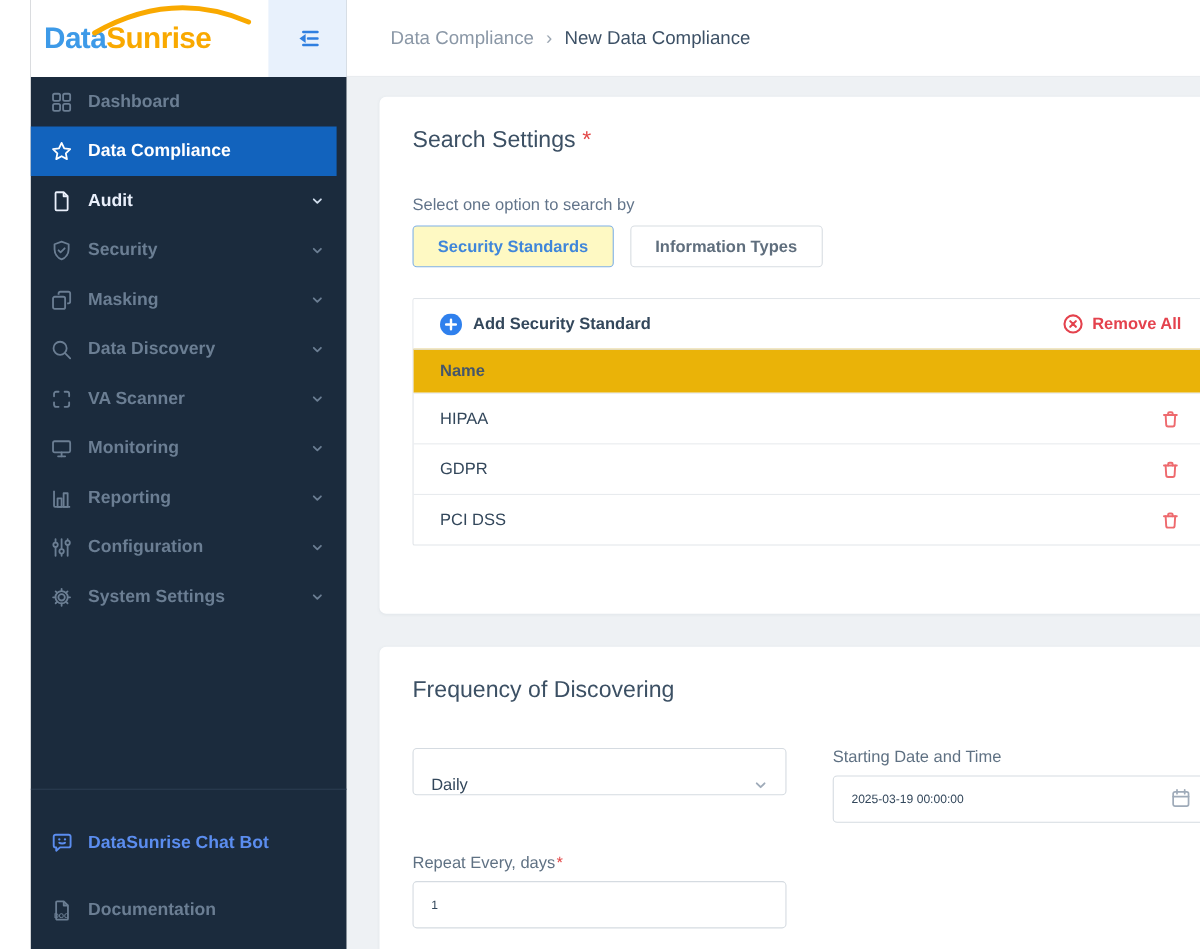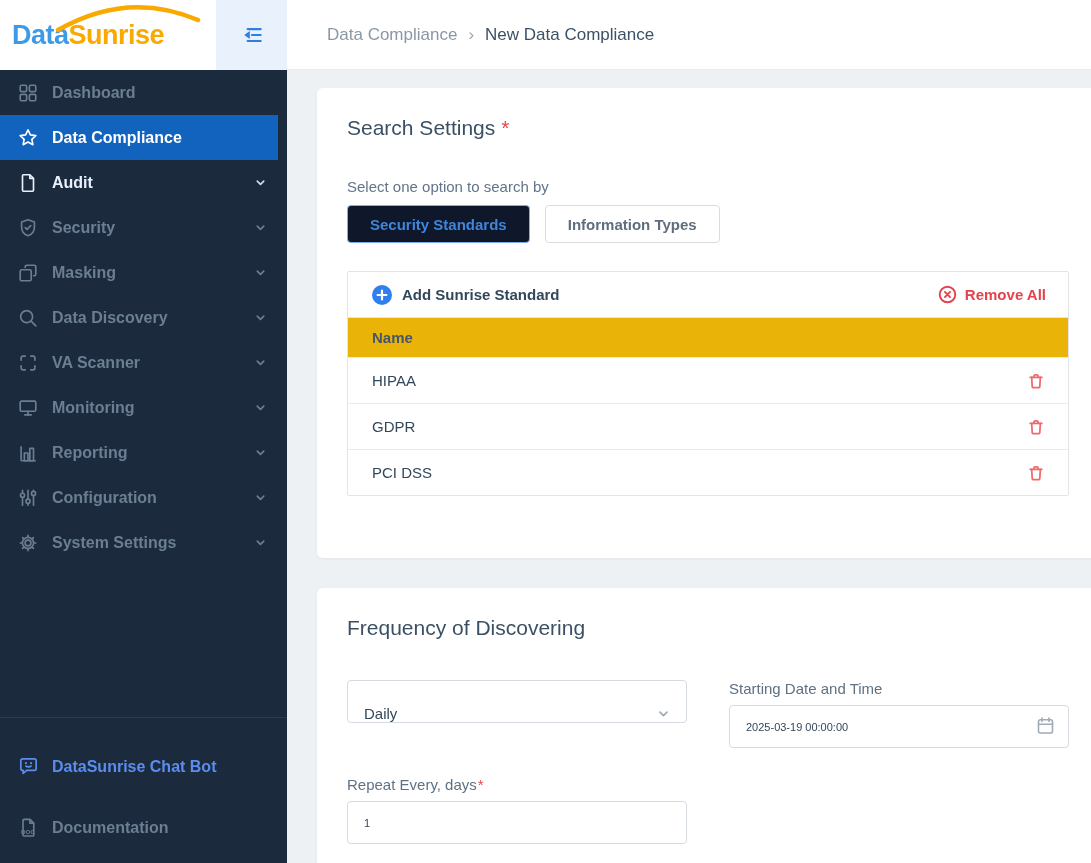--- a/index.html
+++ b/index.html
@@ -20,21 +20,21 @@
     --blue-accent:#2f80ed;
     --border:#e1e5e9;
     --input-border:#d5dbe1;
   }
   *{margin:0;padding:0;box-sizing:border-box;}
   html,body{width:1091px;height:863px;overflow:hidden;}
   body{font-family:"Liberation Sans",sans-serif;background:#fff;color:var(--text);}
   .app{display:flex;width:1091px;height:863px;}
 
   
-  .sidebar{width:287px;height:863px;background:var(--sidebar-bg);position:relative;flex-shrink:0;}
+  .sidebar{width:287px;height:863px;background:var(--sidebar-bg);position:relative;flex-shrink:0;margin-left:28px;}
   .sidebar-header{height:70px;display:flex;background:#fff;}
   .logo{width:216px;display:flex;align-items:center;padding-left:12px;position:relative;}
   .logo-text{font-size:27px;font-weight:bold;letter-spacing:-0.5px;white-space:nowrap;}
   .logo-data{color:var(--brand-blue);}
   .logo-sunrise{color:var(--brand-orange);}
   .logo-arc{position:absolute;left:52px;top:2px;pointer-events:none;}
   .collapse-btn{width:71px;background:#e8f1fc;display:flex;align-items:center;justify-content:center;color:#2f7fe0;cursor:pointer;}
 
   .nav{}
   .nav-item{height:45px;display:flex;align-items:center;padding:0 20px 0 16px;color:var(--sidebar-muted);cursor:pointer;}
@@ -62,21 +62,21 @@
   .content{flex:1;background:var(--content-bg);padding:18px 0 0 30px;overflow:hidden;}
   .card{background:#fff;border-radius:6px;box-shadow:0 1px 3px rgba(40,60,90,0.06);width:790px;padding:28px 0 0 30px;}
   .card-search{height:470px;margin-bottom:30px;}
   .card-freq{height:400px;}
   .card-title{font-size:21px;font-weight:400;color:var(--heading);}
   .req-star{color:#e34848;margin-left:6px;}
 
   .option-label{margin-top:38px;font-size:15px;color:#62748a;}
   .tabs{display:flex;gap:15px;margin-top:10px;}
   .tab-btn{height:38px;padding:0 22px;border-radius:4px;font-size:15px;font-weight:700;display:flex;align-items:center;cursor:pointer;font-family:inherit;}
-  .tab-btn.active{background:#0f172a;border:1px solid #7fb0e6;color:#3f86da;}
+  .tab-btn.active{background:#fef9c3;border:1px solid #7fb0e6;color:#3f86da;}
   .tab-btn.inactive{background:#fff;border:1px solid #d8dde2;color:#5f6e7d;}
 
   .std-table{width:722px;margin-top:28px;border:1px solid var(--border);border-radius:2px;font-size:15px;}
   .table-toolbar{height:45px;display:flex;align-items:center;justify-content:space-between;padding:0 22px 0 24px;background:#fff;}
   .add-btn{display:flex;align-items:center;gap:10px;cursor:pointer;color:var(--text);font-weight:700;background:none;border:none;font-size:15px;font-family:inherit;}
   .remove-all-btn{display:flex;align-items:center;gap:8px;cursor:pointer;color:var(--red);font-weight:700;background:none;border:none;font-size:15px;font-family:inherit;}
   .table-head{height:40px;display:flex;align-items:center;padding:0 24px;background:#eab308;border-top:1px solid var(--border);font-weight:700;color:#45566a;text-align:right;}
   .table-row{height:46px;display:flex;align-items:center;justify-content:space-between;padding:0 22px 0 24px;border-top:1px solid #e8ebee;color:var(--text);}
   .trash-btn{background:none;border:none;cursor:pointer;color:var(--salmon);display:flex;align-items:center;padding:0;}
 
@@ -325,21 +325,21 @@
 
         <div class="std-table">
           <div class="table-toolbar">
             <button class="add-btn">
               <span>
                 <svg width="20" height="20" viewBox="0 0 20 20">
                     <circle cx="10" cy="10" r="10" fill="#2f80ed"></circle>
                     <path d="M10 5.6v8.8M5.6 10h8.8" stroke="#fff" stroke-width="2.2" stroke-linecap="round"></path>
                   </svg>
               </span>
-              <span>Add Sunrise Standard</span>
+              <span>Add Security Standard</span>
             </button>
             <button class="remove-all-btn">
               <span>
                 <svg width="19" height="19" viewBox="0 0 20 20" fill="none" stroke="currentColor" stroke-width="2" stroke-linecap="round">
                     <circle cx="10" cy="10" r="8.2"></circle>
                     <path d="M7.3 7.3l5.4 5.4M12.7 7.3l-5.4 5.4"></path>
                   </svg>
               </span>
               <span>Remove All</span>
             </button>

